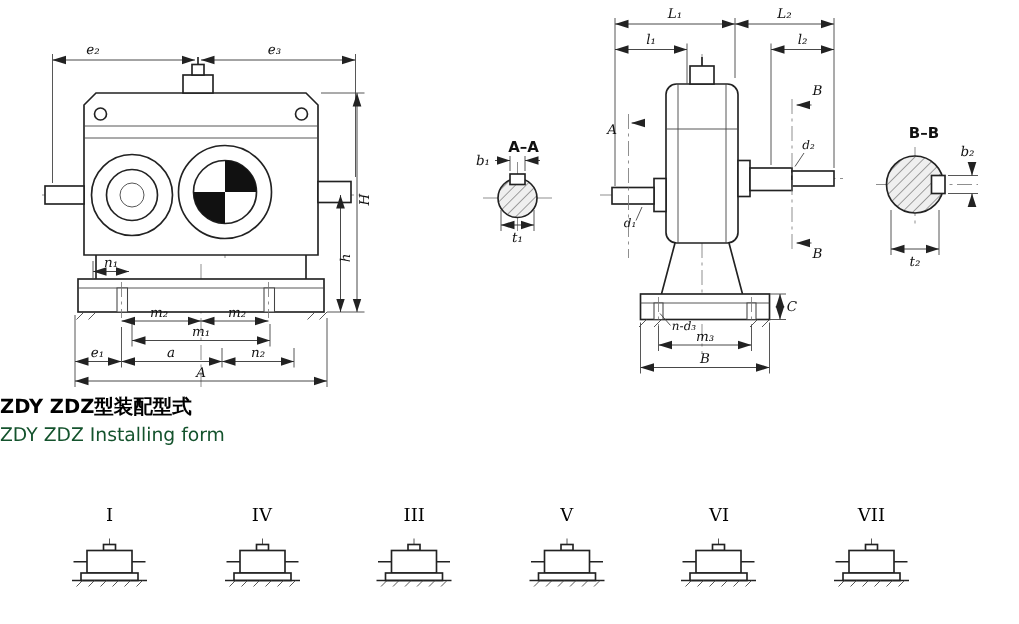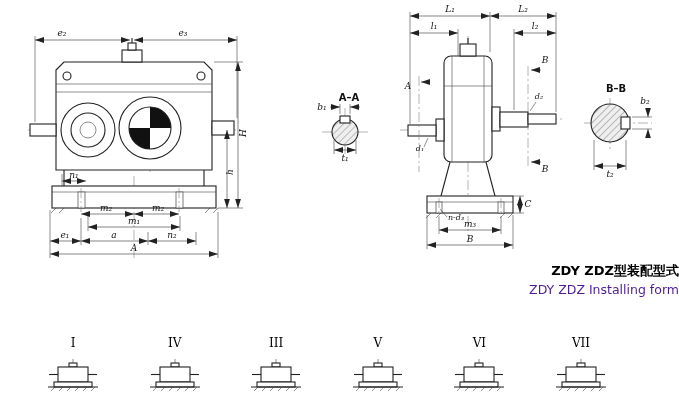--- a/index.html
+++ b/index.html
@@ -10,23 +10,23 @@
   .ol{fill:none;stroke:#222;stroke-width:1.1;}
   .olw{fill:#fff;stroke:#222;stroke-width:1.1;}
   .thin{fill:none;stroke:#444;stroke-width:0.6;}
   .thinw{fill:#fff;stroke:#444;stroke-width:0.7;}
   .cl{fill:none;stroke:#777;stroke-width:0.55;stroke-dasharray:10 3 2 3;}
   .dim{fill:none;stroke:#333;stroke-width:0.6;}
   .lbl{font:italic 9px "DejaVu Serif",serif;fill:#111;}
   .lbl2{font:italic 8px "DejaVu Serif",serif;fill:#111;}
   .sec{font:600 10px "DejaVu Sans",sans-serif;fill:#111;}
   
-  .title-block{position:absolute;left:0;right:0;top:262px;text-align:right;}
+  .title-block{position:absolute;left:0;right:0;top:262px;text-align:left;}
   .title-cn{font-family:"DejaVu Sans",sans-serif;font-size:13px;font-weight:bold;color:#000;}
-  .title-en{font-family:"DejaVu Sans",sans-serif;font-size:12.5px;color:#4c1d95;margin-top:2px;}
+  .title-en{font-family:"DejaVu Sans",sans-serif;font-size:12.5px;color:#14532d;margin-top:2px;}
   
   .forms-row{position:absolute;left:45px;right:70px;top:336px;display:flex;justify-content:space-between;}
   .form-item{width:56px;display:flex;flex-direction:column;align-items:center;}
   .form-label{font-family:"DejaVu Serif",serif;font-size:12px;color:#000;text-align:center;margin-bottom:7px;}
 </style>
 </head>
 <body>
 
 <div class="page">
 

